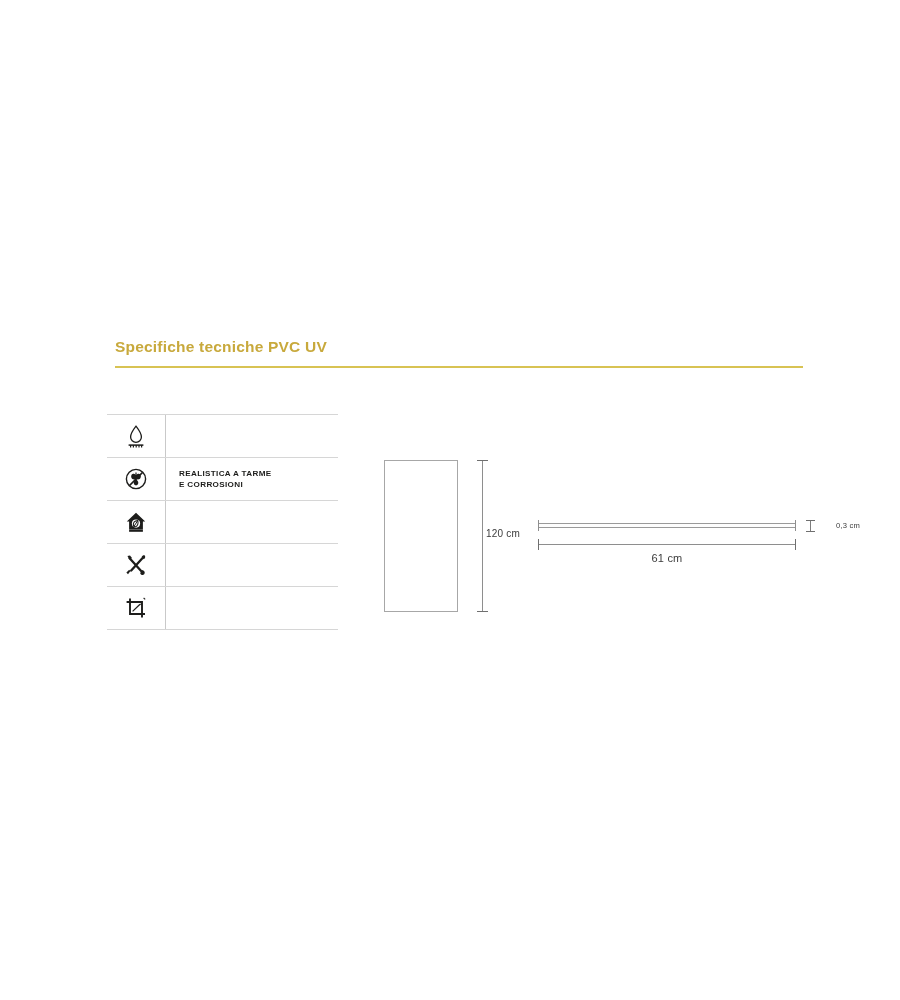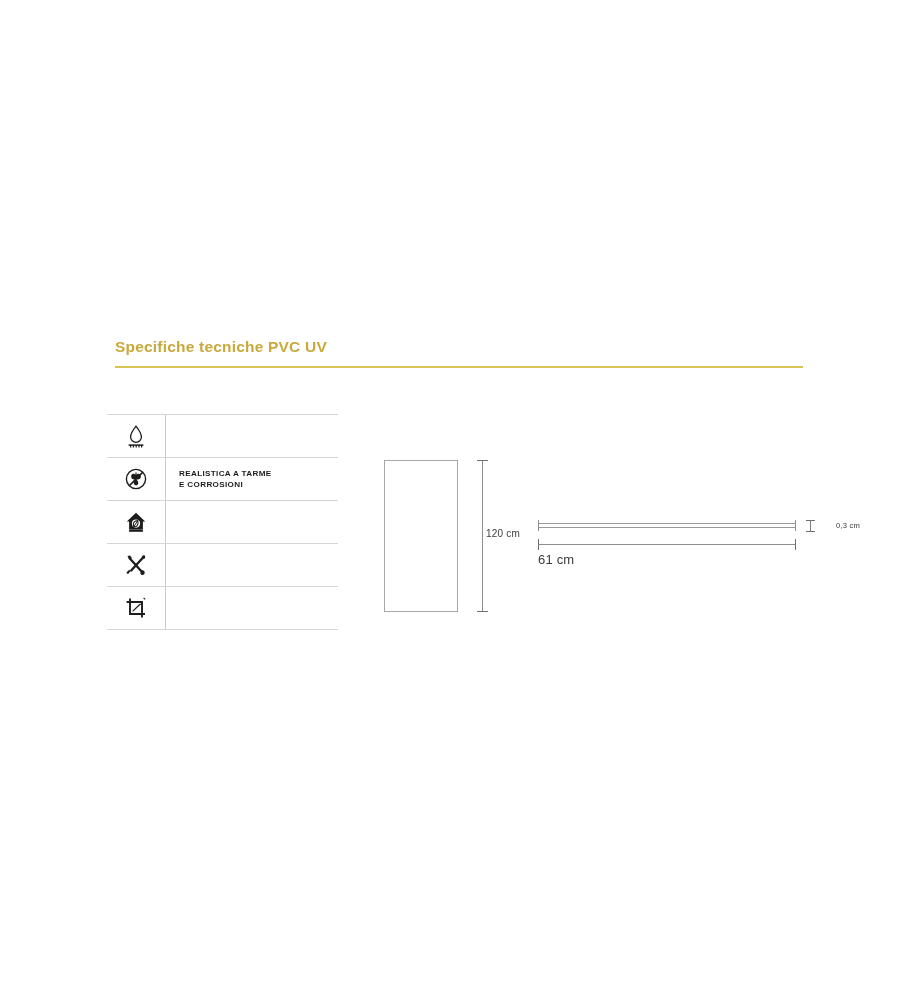--- a/index.html
+++ b/index.html
@@ -210,21 +210,22 @@
     height: 11px;
     background: #6f6f6f;
   }
   #width-dim .cap.left { left: 0; }
   #width-dim .cap.right { right: 0; }
   #width-label {
     position: absolute;
     left: 0;
     top: 32px;
     width: 258px;
-    font-size: 13px;
+    text-align: center;
+    font-size: 11px;
     color: #3b3b3b;
     letter-spacing: 0.2px;
   }
 </style>
 </head>
 <body>
 
 <div id="spec-section">
   <h2 id="spec-title">Specifiche tecniche PVC UV</h2>
   <div id="spec-rule"></div>

